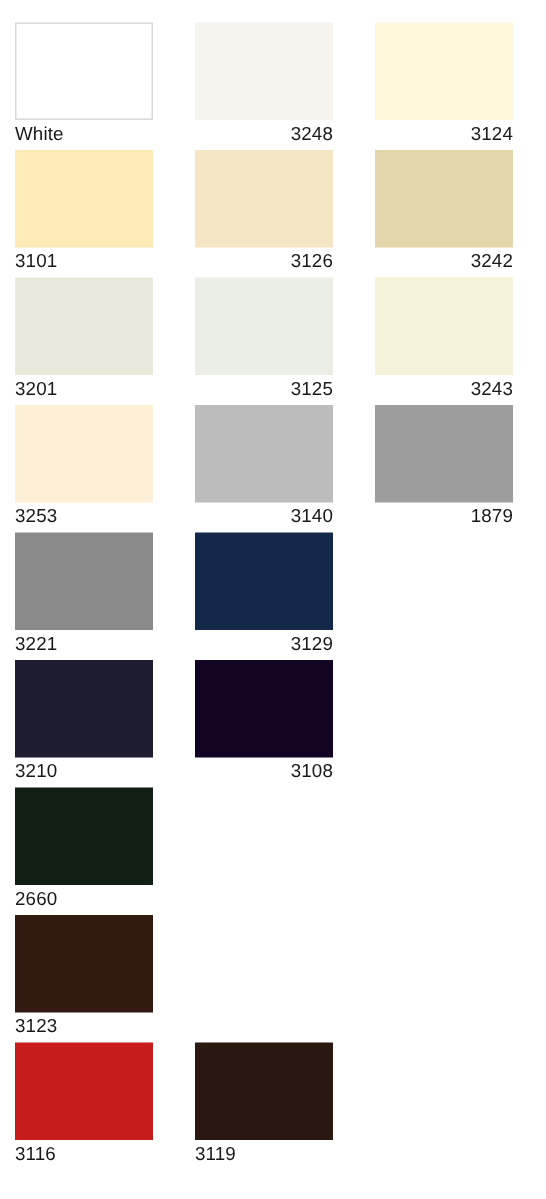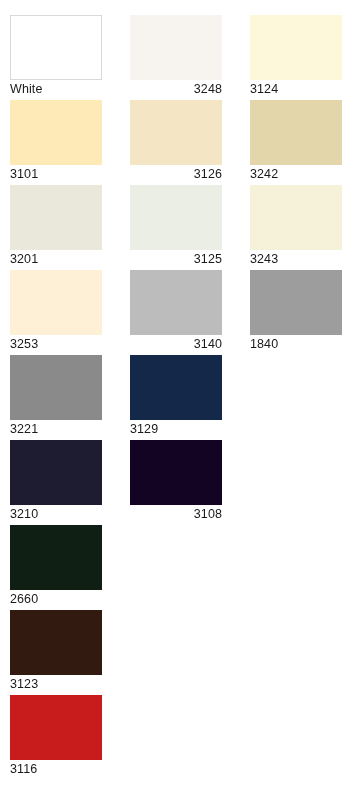--- a/index.html
+++ b/index.html
@@ -51,21 +51,21 @@
   .swatch-label {
     font-size: 12.5px;
     color: #1a1a1a;
     line-height: 19px;
     width: 92px;
     letter-spacing: 0.1px;
   }
 
   .align-left   .swatch-label { text-align: left; }
   .align-center .swatch-label { text-align: right; }
-  .align-right  .swatch-label { text-align: left; }
+  .align-right  .swatch-label { text-align: right; }
 </style>
 </head>
 <body>
 
 <div id="swatch-grid">
     <div class="swatch-row">
       <div class="swatch-cell align-left">
         <div class="swatch-chip bordered" title="White" style="background: rgb(255, 255, 255);"></div>
         <div class="swatch-label">White</div>
       </div>
@@ -110,21 +110,21 @@
       <div class="swatch-cell align-left">
         <div class="swatch-chip" title="3253" style="background: rgb(253, 240, 215);"></div>
         <div class="swatch-label">3253</div>
       </div>
       <div class="swatch-cell align-center">
         <div class="swatch-chip" title="3140" style="background: rgb(188, 188, 188);"></div>
         <div class="swatch-label">3140</div>
       </div>
       <div class="swatch-cell align-right">
         <div class="swatch-chip" title="3212" style="background: rgb(157, 157, 157);"></div>
-        <div class="swatch-label">1840</div>
+        <div class="swatch-label">1879</div>
       </div>
     </div>
     <div class="swatch-row">
       <div class="swatch-cell align-left">
         <div class="swatch-chip" title="3221" style="background: rgb(138, 138, 138);"></div>
         <div class="swatch-label">3221</div>
       </div>
       <div class="swatch-cell align-right">
         <div class="swatch-chip" title="3129" style="background: rgb(20, 40, 74);"></div>
         <div class="swatch-label">3129</div>
@@ -158,18 +158,22 @@
       <div class="swatch-cell align-left empty">
         <div class="swatch-chip" title=""></div>
         <div class="swatch-label"></div>
       </div>
     </div>
     <div class="swatch-row">
       <div class="swatch-cell align-left">
         <div class="swatch-chip" title="3116" style="background: rgb(200, 27, 27);"></div>
         <div class="swatch-label">3116</div>
       </div>
+      <div class="swatch-cell align-left">
+        <div class="swatch-chip" title="3119" style="background: rgb(42, 23, 16);"></div>
+        <div class="swatch-label">3119</div>
+      </div>
       <div class="swatch-cell align-left empty">
         <div class="swatch-chip" title=""></div>
         <div class="swatch-label"></div>
       </div>
     </div>
   </div>
 
 </body></html>

